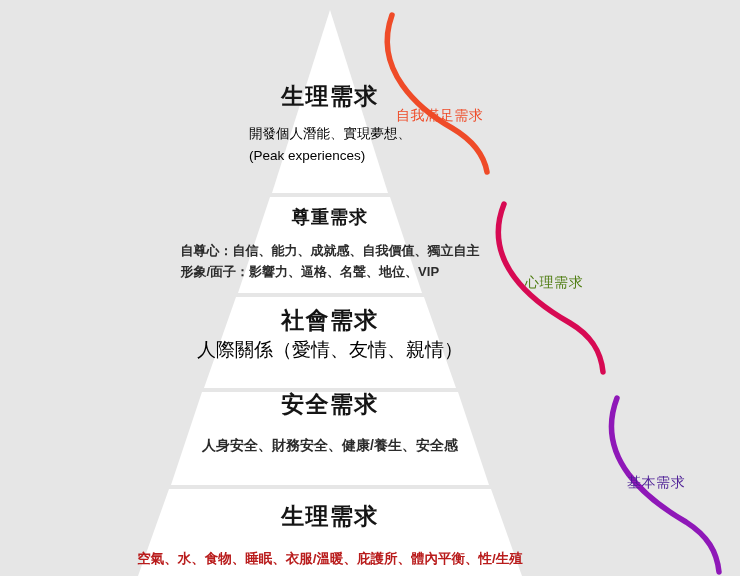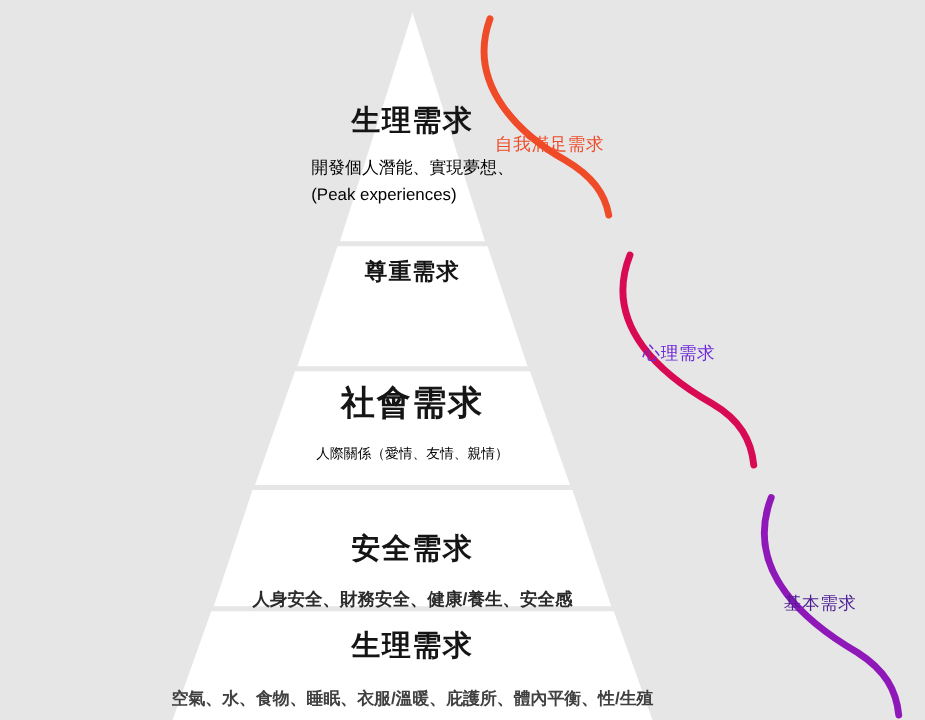--- a/index.html
+++ b/index.html
@@ -73,45 +73,45 @@
     font-size: 13px;
     font-weight: bold;
     text-align: left;
     display: inline-block;
     line-height: 1.62;
     color: #2b2b2b;
   }
 
   
   #tier-3-text { left: 130px; top: 308px; width: 400px; }
-  #tier-3-text .tier-title { font-size: 27px; margin-bottom: 18px; }
-  #tier-3-text .tier-desc { font-size: 11px; }
+  #tier-3-text .tier-title { font-size: 23px; margin-bottom: 3px; }
+  #tier-3-text .tier-desc { font-size: 19px; }
 
   
-  #tier-4-text { left: 110px; top: 426px; width: 440px; }
+  #tier-4-text { left: 110px; top: 392px; width: 440px; }
   #tier-4-text .tier-title { font-size: 23px; margin-bottom: 18px; }
   #tier-4-text .tier-desc { font-size: 14px; font-weight: bold; color: #2b2b2b; }
 
   
   #tier-5-text { left: 70px; top: 504px; width: 520px; }
   #tier-5-text .tier-title { font-size: 23px; margin-bottom: 20px; }
-  #tier-5-text .tier-desc { font-size: 13.5px; font-weight: bold; color: #404040; }
+  #tier-5-text .tier-desc { font-size: 13.5px; font-weight: bold; color: #b91c1c; }
 
   
   .annot-label {
     position: absolute;
     font-size: 14px;
     font-weight: 500;
     white-space: nowrap;
     letter-spacing: 0.04em;
     z-index: 9;
   }
 
   #annot-self  { left: 396px; top: 87px;  color: #ef4b28; margin-top: 20px; }
-  #annot-psych { left: 514px; top: 274px; color: #6d28d9; }
+  #annot-psych { left: 525px; top: 274px; color: #4d7c0f; }
   #annot-basic { left: 627px; top: 474px; color: #4c1d95; }
 </style>
 </head>
 <body>
 
 <div id="stage">
 
   <svg id="pyramid-svg" viewBox="0 0 740 576">
 
     <polygon points="330,10 388,193 272,193" fill="#ffffff"></polygon>
@@ -134,20 +134,24 @@
   <div class="tier-text" id="tier-1-text">
     <div class="tier-title">生理需求</div>
     <div class="tier-desc">
       <div>開發個人潛能、實現夢想、</div>
       <div>(Peak experiences)</div>
     </div>
   </div>
 
   <div class="tier-text" id="tier-2-text">
     <div class="tier-title">尊重需求</div>
+    <div class="tier-desc">
+      <div>自尊心：自信、能力、成就感、自我價值、獨立自主</div>
+      <div>形象/面子：影響力、逼格、名聲、地位、VIP</div>
+    </div>
   </div>
 
   <div class="tier-text" id="tier-3-text">
     <div class="tier-title">社會需求</div>
     <div class="tier-desc">人際關係（愛情、友情、親情）</div>
   </div>
 
   <div class="tier-text" id="tier-4-text">
     <div class="tier-title">安全需求</div>
     <div class="tier-desc">人身安全、財務安全、健康/養生、安全感</div>

